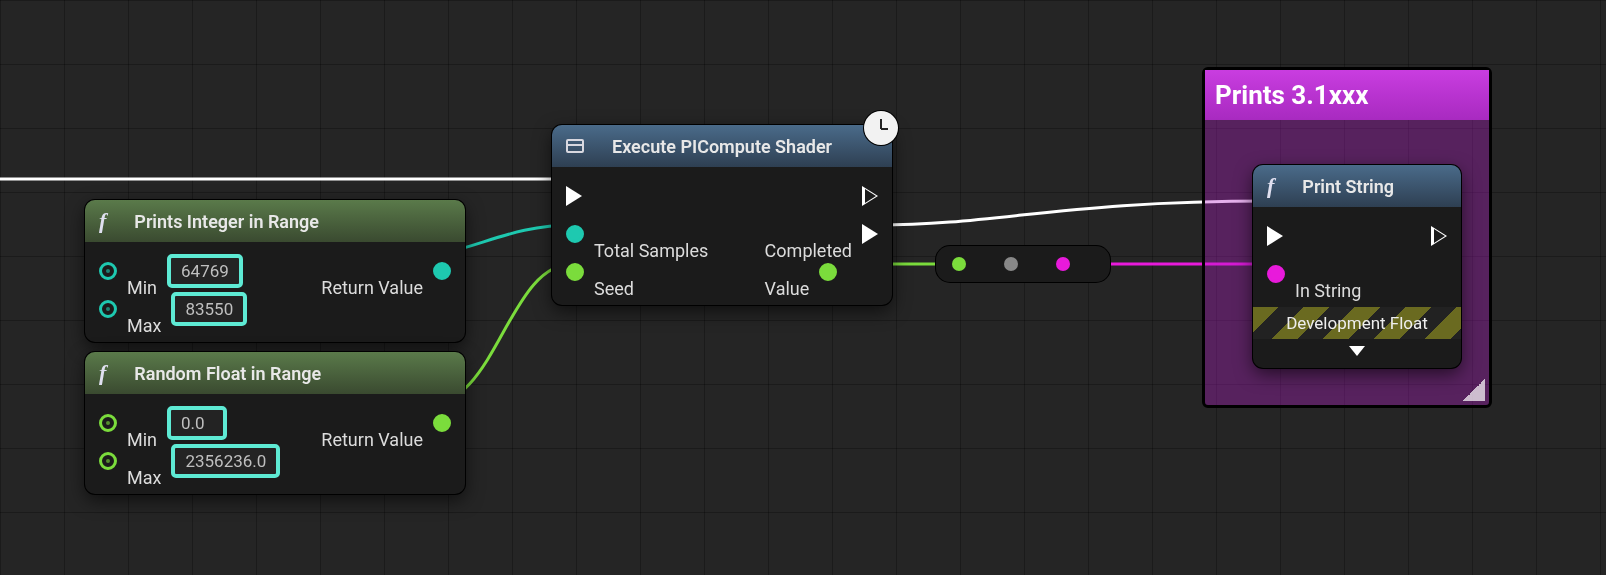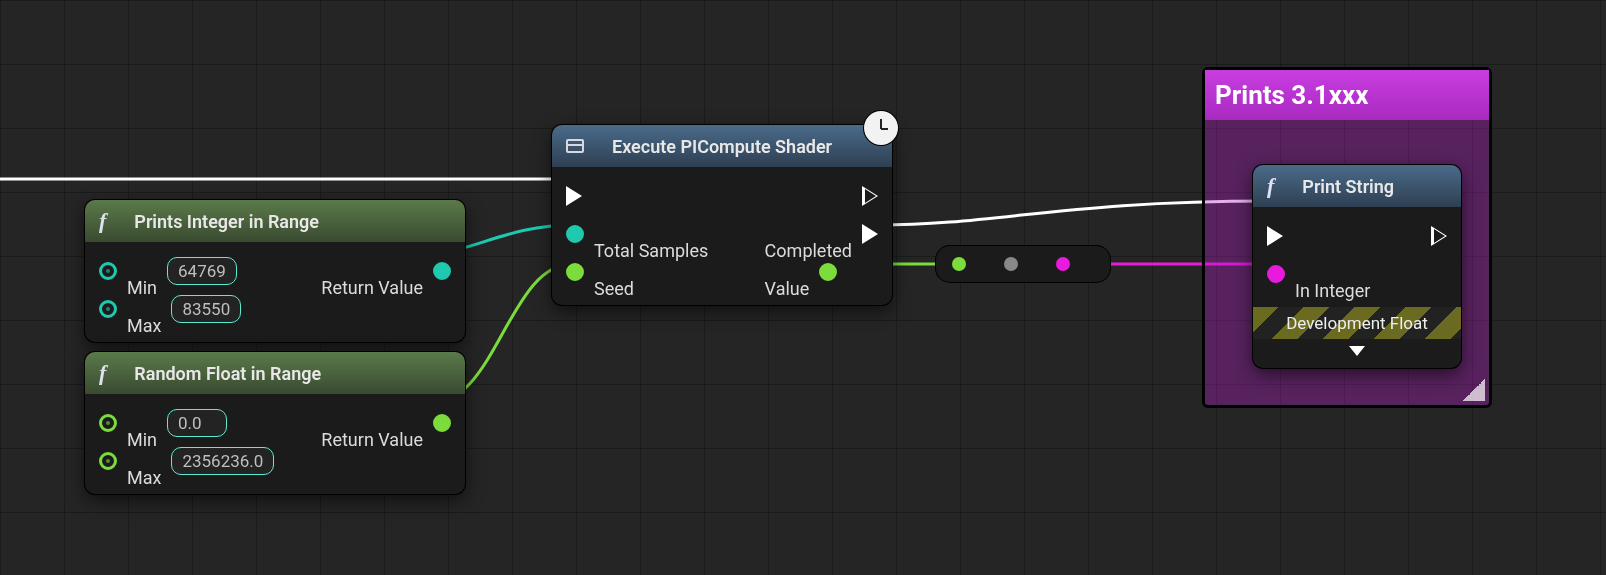--- a/index.html
+++ b/index.html
@@ -39,21 +39,21 @@
   .pin.solid { background: currentColor; }
   .pin.hollow-dot { width:18px;height:18px;border:3px solid currentColor;border-radius:50%; position:relative;}
   .pin.hollow-dot::after{content:"";position:absolute;inset:4px;border-radius:50%;background:currentColor;opacity:.6;}
   .exec { width:0;height:0;border-top:10px solid transparent;border-bottom:10px solid transparent;border-left:16px solid #fff; }
   .exec.hollow { border-left-color:transparent; filter:none; position:relative;}
   .exec.hollow::before{content:"";position:absolute;left:-16px;top:-10px;width:0;height:0;
     border-top:10px solid transparent;border-bottom:10px solid transparent;border-left:16px solid #fff;}
   .exec.hollow::after{content:"";position:absolute;left:-13px;top:-7px;width:0;height:0;
     border-top:7px solid transparent;border-bottom:7px solid transparent;border-left:11px solid #1b1b1b;}
   .valbox {
-    background:#232323; border:1px solid #5eead4; border-radius:10px;
+    background:#232323; border:4px solid #5eead4; border-radius:5px;
     padding:3px 10px; font-size:17px; color:#bfbfbf; min-width:60px; text-align:left;
   }
   .c-int   { color:#1ec9b0; }
   .c-float { color:#7bdc3c; }
   .c-str   { color:#e81adb; }
 
   .f-glyph { font-style:italic; font-family:Georgia,serif; font-size:22px; color:#e0e0f0; }
   .win-icon { width:18px;height:14px;border:2px solid #d8d8e0;border-radius:2px;position:relative;}
   .win-icon::before{content:"";position:absolute;left:0;right:0;top:3px;height:2px;background:#d8d8e0;}
 
@@ -228,21 +228,21 @@
     <span>Print String</span>
   </div>
   <div class="body">
     <div class="side">
       <div>
         <div class="row">
             <span class="exec"></span>
           </div>
         <div class="row">
           <span class="pin solid c-str"></span>
-          <span class="lbl">In Integer</span>
+          <span class="lbl">In String</span>
         </div>
       </div>
       <div>
         <div class="row" style="justify-content:flex-end;">
             <span class="exec hollow"></span>
           </div>
       </div>
     </div>
   </div>
   <div class="dev">Development Float</div>

